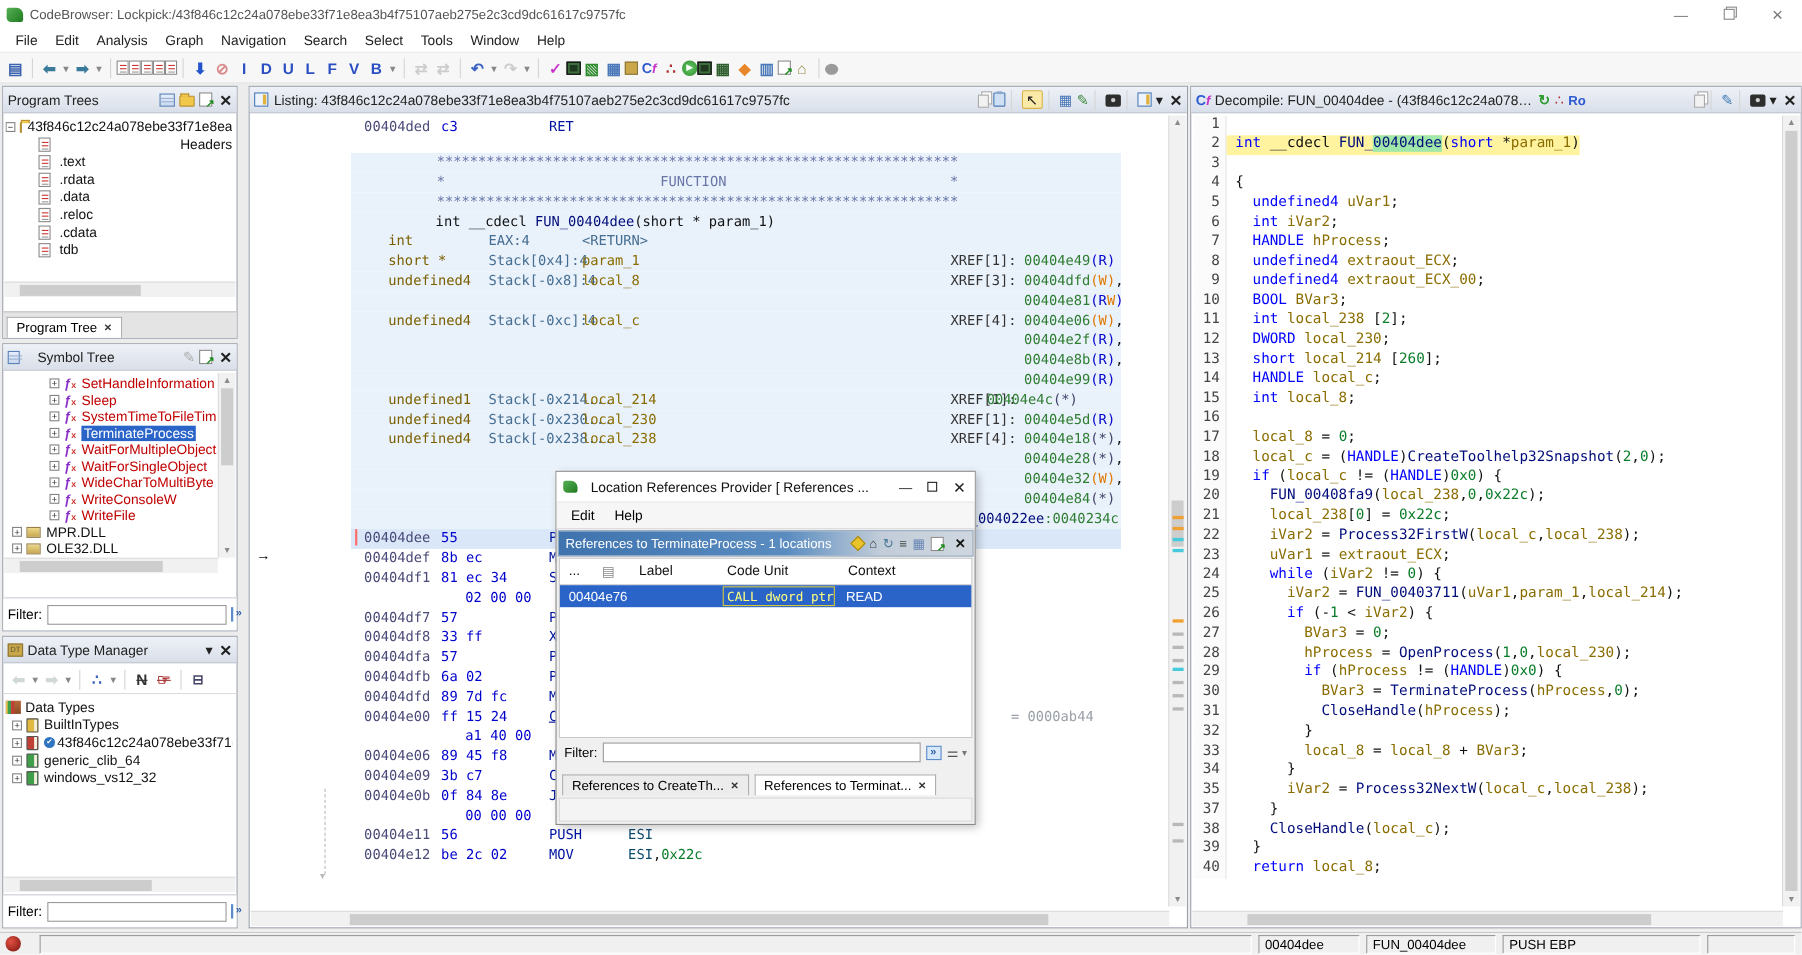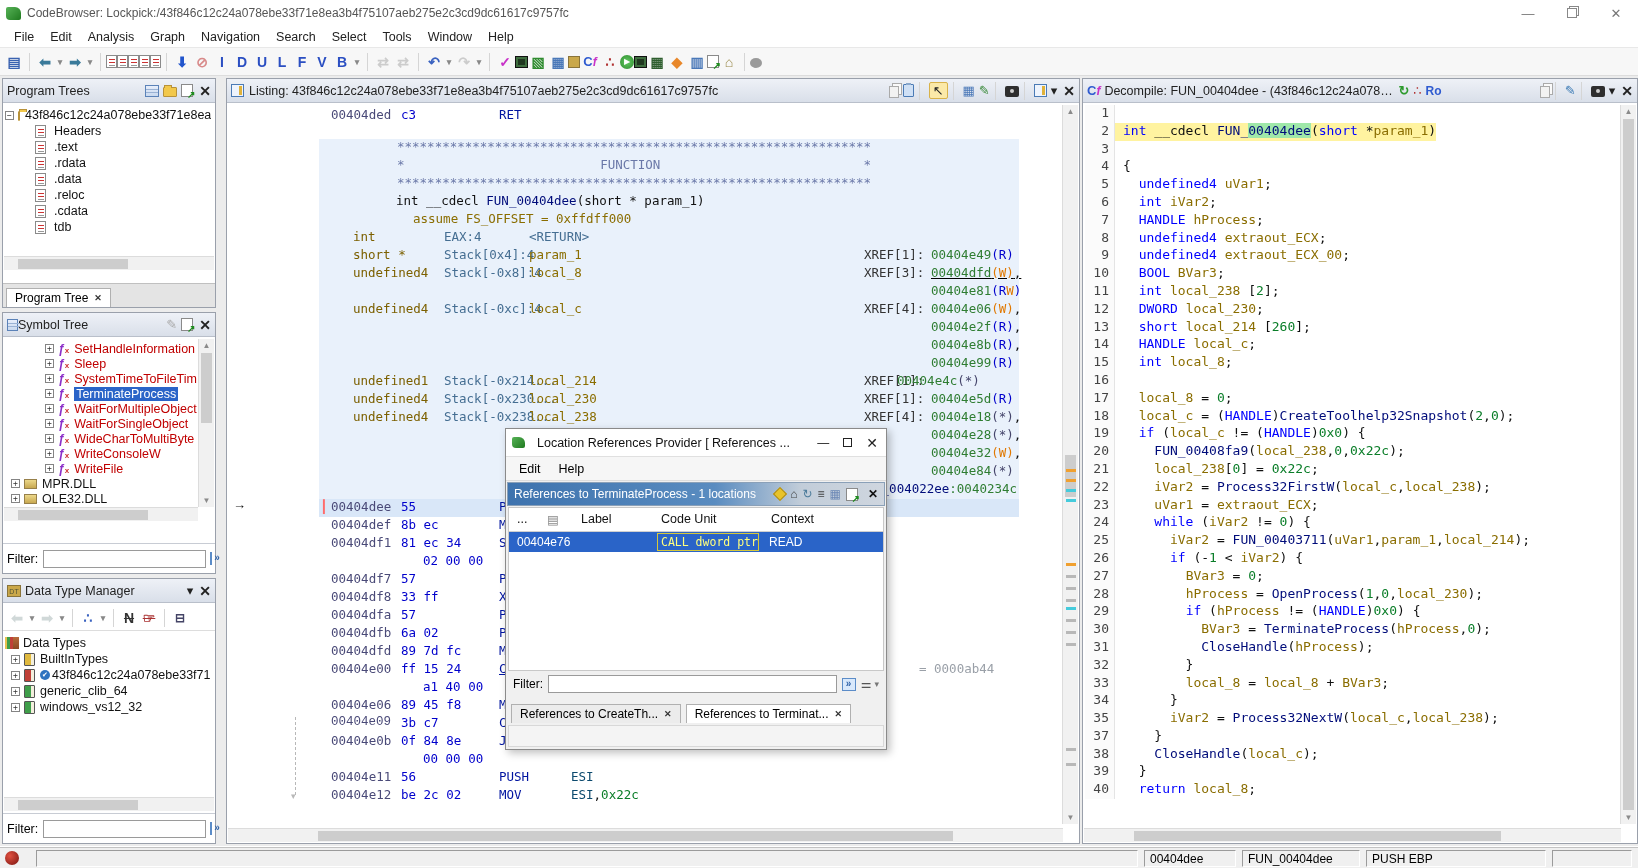--- a/index.html
+++ b/index.html
@@ -256,21 +256,21 @@
         <span class="ic ic-folder hic"></span>
         <span class="ic ic-export hic"></span>
         <span class="closex">✕</span>
       </div>
       <div class="tree" id="pt-tree" style="position:absolute;left:2px;top:28px;right:4px;height:158px">
           <div class="trow">
             <span class="exp">−</span>
             <span class="ic ic-folder" style="margin-right: 5px;"></span>
             <span>43f846c12c24a078ebe33f71e8ea3b</span>
           </div>
-          <div class="trow" style="padding-left: 30px;">
+          <div class="trow" style="padding-left: 30px; justify-content: space-between;">
             <span class="ic ic-page" style="margin-right: 8px;"></span>
             <span>Headers</span>
           </div>
           <div class="trow" style="padding-left: 30px;">
             <span class="ic ic-page" style="margin-right: 8px;"></span>
             <span>.text</span>
           </div>
           <div class="trow" style="padding-left: 30px;">
             <span class="ic ic-page" style="margin-right: 8px;"></span>
             <span>.rdata</span>
@@ -301,21 +301,21 @@
         <span class="tab">
           <span>Program Tree</span>
           <span class="tx">✕</span>
         </span>
       </div>
     </div>
 
     <div class="panel" style="left:2px;top:236px;width:214px;height:262px">
       <div class="phead">
         <span class="ic ic-table" style="width:11px"></span>
-        <span class="ptitle" style="margin-left:0">Symbol Tree</span>
+        <span class="ptitle" style="margin-left:16px">Symbol Tree</span>
         <span class="spacer"></span>
         <span class="hic" style="color:#aaa">✎</span>
         <span class="ic ic-export hic"></span>
         <span class="closex">✕</span>
       </div>
       <div class="tree" id="st-tree" style="position:absolute;left:2px;top:28px;right:18px;height:164px">
           <div class="trow" style="height: 15px; padding-left: 40px;">
             <span class="exp">+</span>
             <span class="fico">ƒ<i>x</i></span>
             <span class="red">SetHandleInformation</span>
@@ -482,40 +482,37 @@
           <div class="lline b">
             <span class="lsp" style="left: 78px;"><span class="cm">*                          FUNCTION                           *</span></span>
           </div>
           <div class="lline b">
             <span class="lsp" style="left: 78px;"><span class="cm">***************************************************************</span></span>
           </div>
           <div class="lline b">
             <span class="lsp" style="left: 77px;"><span class="pl">int __cdecl </span><span class="fn">FUN_00404dee</span><span class="pl">(short * param_1)</span></span>
           </div>
           <div class="lline b">
-            <span class="lsp" style="left: 94px;"><span class="as">assume FS_OFFSET = 0xffdff000</span></span>
-          </div>
-          <div class="lline b">
             <span class="lsp" style="left: 34px;"><span class="ty">int</span></span>
             <span class="lsp" style="left: 125px;"><span class="st">EAX:4</span></span>
             <span class="lsp" style="left: 210px;"><span class="st">&lt;RETURN&gt;</span></span>
           </div>
           <div class="lline b">
             <span class="lsp" style="left: 34px;"><span class="ty">short *</span></span>
             <span class="lsp" style="left: 125px;"><span class="st">Stack[0x4]:4</span></span>
             <span class="lsp" style="left: 210px;"><span class="va">param_1</span></span>
             <span class="lsp" style="left: 545px;"><span class="xl">XREF[1]:</span></span>
             <span class="lsp" style="left: 612px;"><span class="xa">00404e49</span><span class="xr">(R)</span></span>
           </div>
           <div class="lline b">
             <span class="lsp" style="left: 34px;"><span class="ty">undefined4</span></span>
             <span class="lsp" style="left: 125px;"><span class="st">Stack[-0x8]:4</span></span>
             <span class="lsp" style="left: 210px;"><span class="va">local_8</span></span>
             <span class="lsp" style="left: 545px;"><span class="xl">XREF[3]:</span></span>
-            <span class="lsp" style="left: 612px; text-decoration: underline;"><span class="xa">00404dfd</span><span class="xw">(W)</span><span class="pl">,</span></span>
+            <span class="lsp" style="left: 612px;"><span class="xa">00404dfd</span><span class="xw">(W)</span><span class="pl">,</span></span>
           </div>
           <div class="lline b">
             <span class="lsp" style="left: 612px;"><span class="xa">00404e81</span><span class="xr">(R</span><span class="xw">W</span><span class="xr">)</span></span>
           </div>
           <div class="lline b">
             <span class="lsp" style="left: 34px;"><span class="ty">undefined4</span></span>
             <span class="lsp" style="left: 125px;"><span class="st">Stack[-0xc]:4</span></span>
             <span class="lsp" style="left: 210px;"><span class="va">local_c</span></span>
             <span class="lsp" style="left: 545px;"><span class="xl">XREF[4]:</span></span>
             <span class="lsp" style="left: 612px;"><span class="xa">00404e06</span><span class="xw">(W)</span><span class="pl">,</span></span>
@@ -616,21 +613,21 @@
           </div>
           <div class="lline">
             <span class="lsp" style="left: 104px;"><span class="by">a1 40 00</span></span>
           </div>
           <div class="lline">
             <span class="lsp" style="left: 12px;"><span class="a">00404e06</span></span>
             <span class="lsp" style="left: 82px;"><span class="by">89 45 f8</span></span>
             <span class="lsp" style="left: 180px;"><span class="mn">MOV</span></span>
           </div>
           <div class="lline">
-            <span class="lsp" style="left: 12px; font-family: Liberation Mono, monospace;"><span class="a">00404e09</span></span>
+            <span class="lsp" style="left: 12px;"><span class="a">00404e09</span></span>
             <span class="lsp" style="left: 82px;"><span class="by">3b c7</span></span>
             <span class="lsp" style="left: 180px;"><span class="mn">CMP</span></span>
           </div>
           <div class="lline">
             <span class="lsp" style="left: 12px;"><span class="a">00404e0b</span></span>
             <span class="lsp" style="left: 82px;"><span class="by">0f 84 8e</span></span>
             <span class="lsp" style="left: 180px;"><span class="mn">JZ</span></span>
           </div>
           <div class="lline">
             <span class="lsp" style="left: 104px;"><span class="by">00 00 00</span></span>

